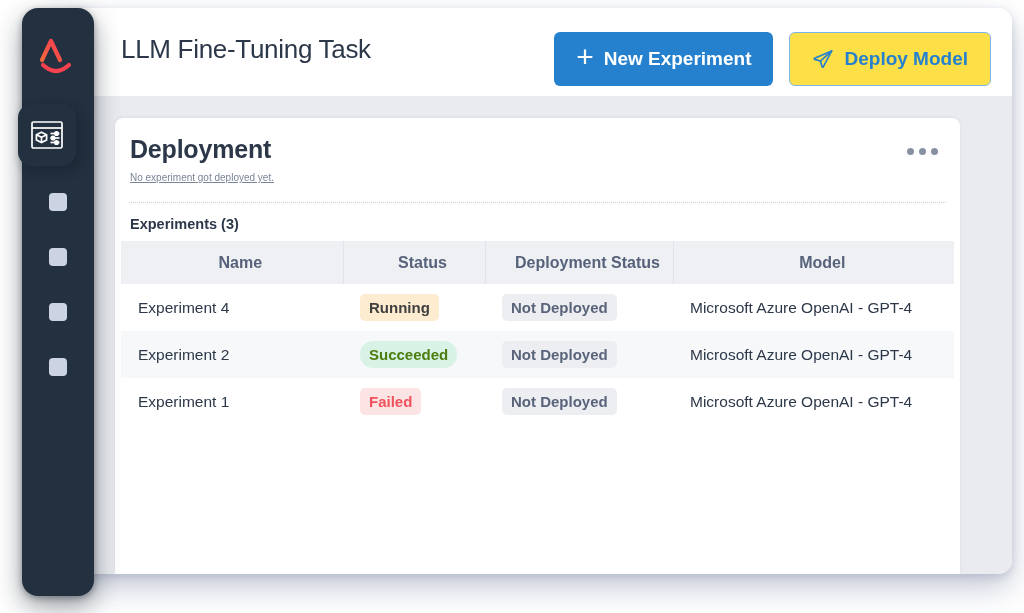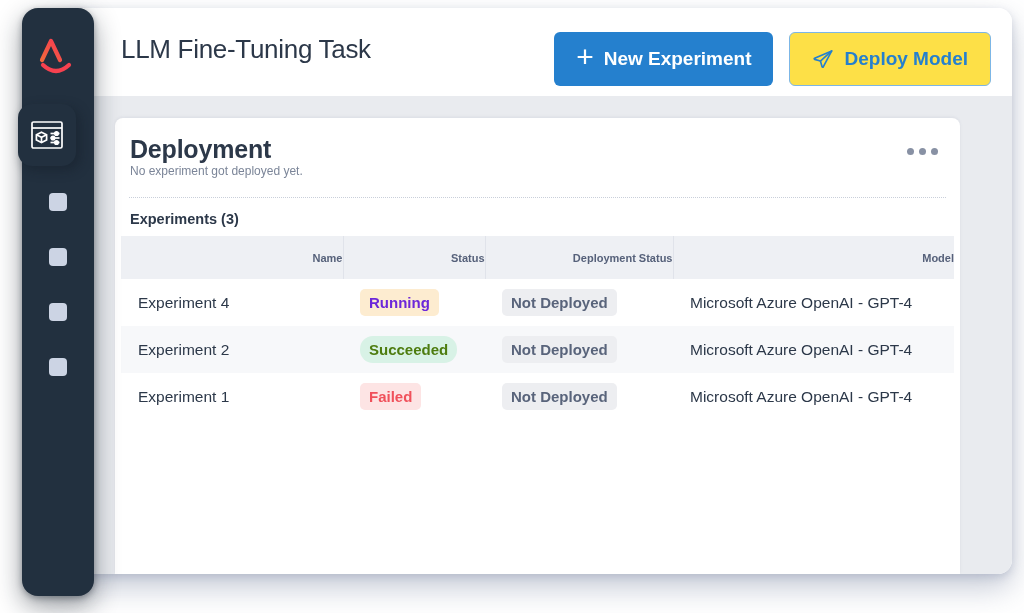--- a/index.html
+++ b/index.html
@@ -173,23 +173,24 @@
     position: relative;
     padding: 17px 22px 10px 15px;
   }
   .card-title {
     font-size: 25px;
     font-weight: 700;
     color: #2c3849;
     letter-spacing: -.2px;
   }
   .card-sub {
-    margin-top: 0;
-    font-size: 12px;
+    margin-top: 8px;
+    font-size: 10px;
     color: #7b8598;
+    text-decoration: underline;
   }
   .dots {
     position: absolute;
     right: 22px;
     top: 30px;
     display: flex;
     gap: 5px;
   }
   .dots i {
     width: 7px; height: 7px;
@@ -212,22 +213,22 @@
   
   .tbl {
     width: 833px;
     margin-left: 6px;
     border-collapse: collapse;
     table-layout: fixed;
   }
   .tbl thead th {
     background: #eef0f4;
     height: 43px;
-    text-align: right;
-    font-size: 11px;
+    text-align: center;
+    font-size: 16px;
     font-weight: 700;
     color: #56617a;
     padding-left: 17px;
     border-right: 1px solid #e0e3ea;
   }
   .tbl thead th:last-child { border-right: none; }
 
   .tbl tbody td {
     height: 47px;
     font-size: 15.5px;
@@ -243,21 +244,21 @@
   .col-model  { width: 281px; }
 
   .badge {
     display: inline-block;
     padding: 5px 9px;
     border-radius: 5px;
     font-size: 15px;
     font-weight: 700;
     line-height: 1.15;
   }
-  .badge-running   { background: #fdecd0; color: #6d28d9; }
+  .badge-running   { background: #fdecd0; color: #404040; }
   .badge-succeeded { background: #d8f2e6; color: #4d7c0f; border-radius: 13px; }
   .badge-failed    { background: #fde4e4; color: #f0515b; }
   .badge-neutral   { background: #edeef1; color: #59647b; }
 
   .plane-icon { display: block; }
 </style>
 </head>
 <body>
 
 <div id="root">

